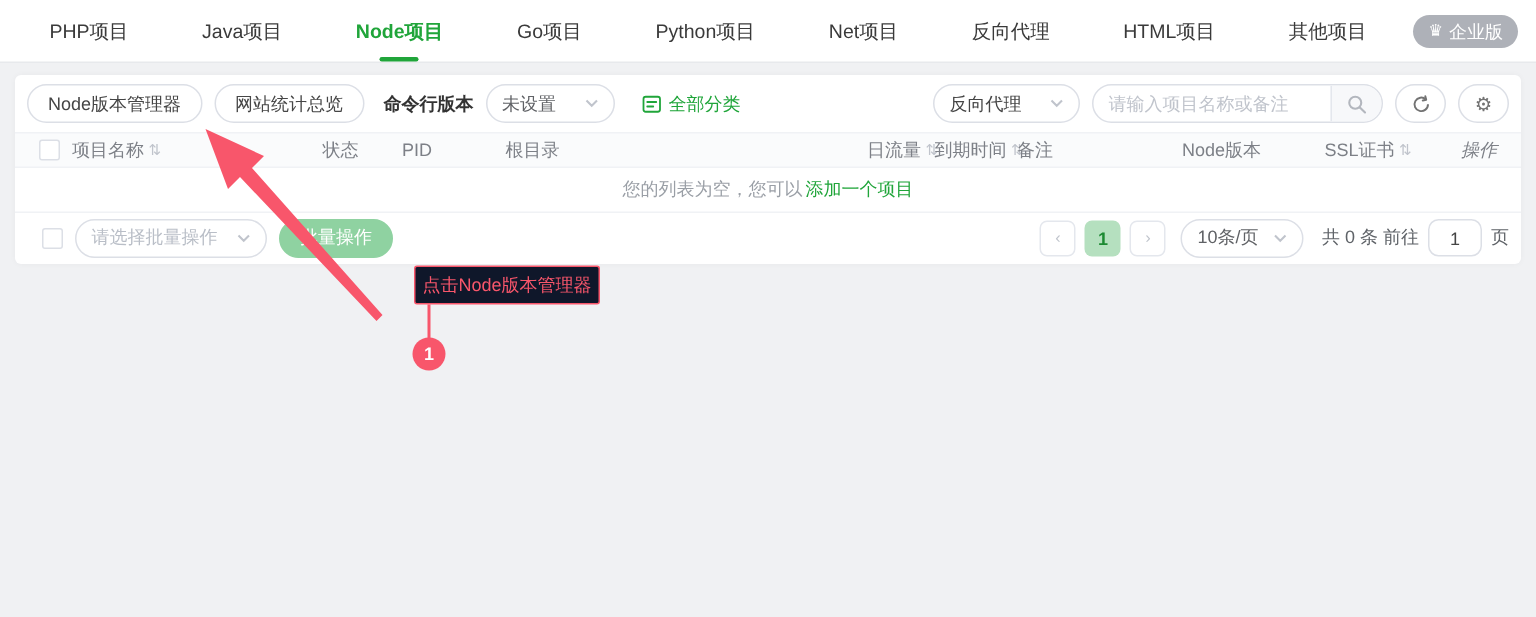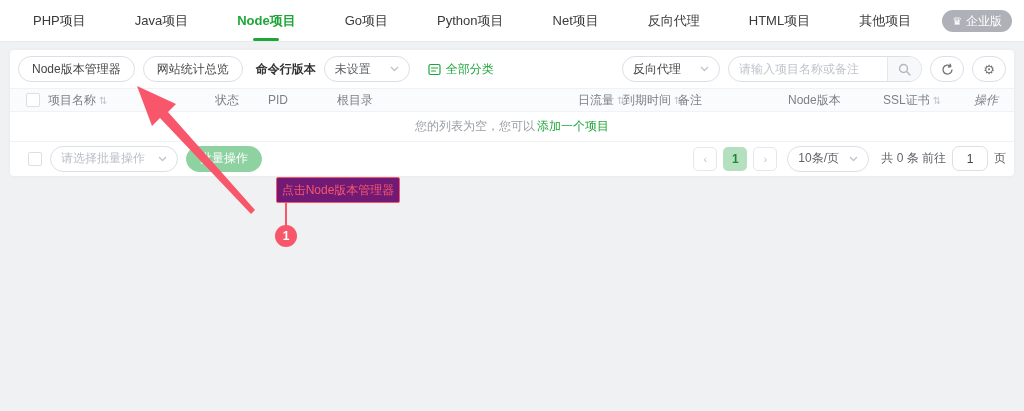--- a/index.html
+++ b/index.html
@@ -132,21 +132,21 @@
     width:36px; height:25px; border:1px solid #dcdfe6; border-radius:7px;
     text-align:center; font-size:12px; color:#454545; outline:none;
     font-family:"Liberation Sans","DejaVu Sans",sans-serif;
   }
   .pg-suffix { font-size:12px; color:#5f6368; }
 
   
   .anno-svg { position:absolute; left:0; top:0; width:1024px; height:411px; pointer-events:none; }
   .callout {
     position:absolute; left:276px; top:177px; width:124px; height:26px;
-    background:#701a75; border:1px solid #f8566b; border-radius:2px;
+    background:#0f172a; border:1px solid #f8566b; border-radius:2px;
     display:flex; align-items:center; justify-content:center;
     font-size:12px; color:#f8566b; white-space:nowrap;
   }
   .connector {
     position:absolute; left:285px; top:203px; width:2px; height:23px; background:#f8566b;
   }
   .step-circle {
     position:absolute; left:275px; top:225px; width:22px; height:22px; border-radius:50%;
     background:#f8566b; color:#fff; font-size:12px; font-weight:bold;
     display:flex; align-items:center; justify-content:center;

